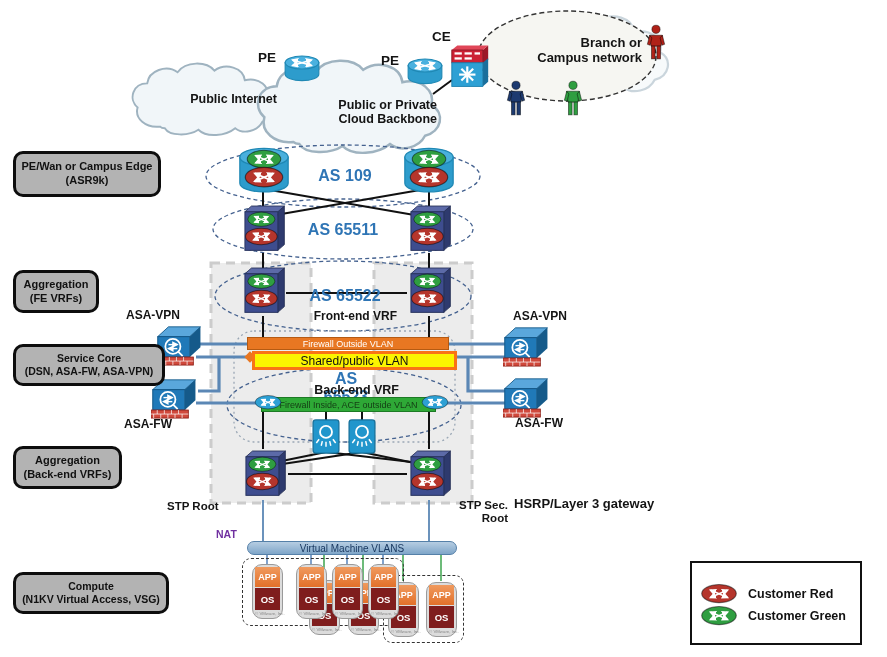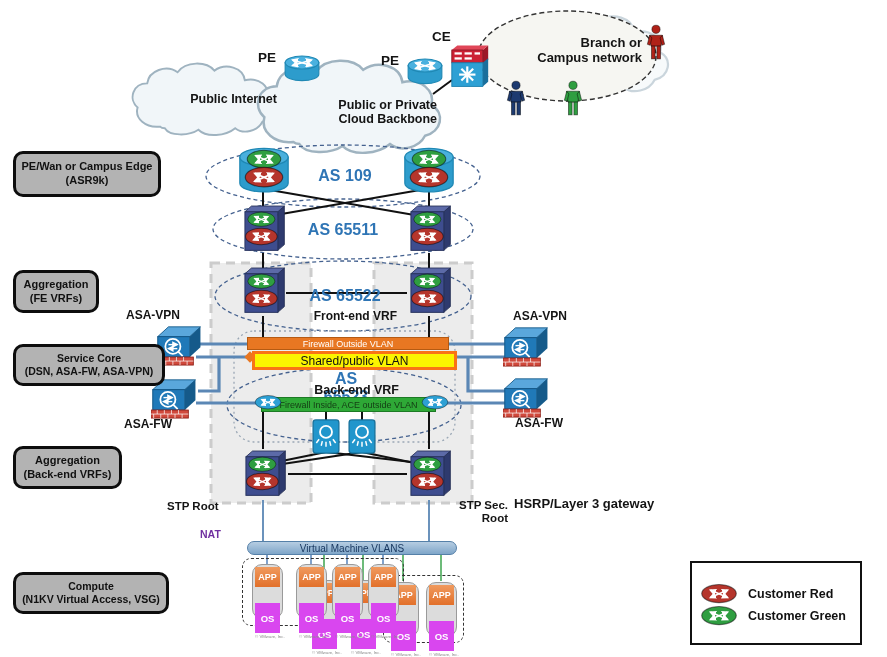--- a/index.html
+++ b/index.html
@@ -18,22 +18,22 @@
   .bar-orange{background:#e87722;border:1px solid #b55a12;color:#fff;font-size:9px;}
   .bar-yellow{background:#fbf400;border:3px solid #f97316;color:#111;font-size:12px;}
   .bar-green{background:#2ea836;border:1px solid #1c7a24;color:#143d14;font-size:9px;}
   .bar-vm{background:linear-gradient(#b6cde2,#7fa6c9);border:1.5px solid #5580a8;border-radius:7px;
           color:#17365e;font-size:10px;z-index:3;}
   .cap{position:absolute;width:8px;height:8px;background:#e87722;transform:rotate(45deg);z-index:3;}
   .vm{position:absolute;width:31px;height:55px;background:#dcdcdc;border:1px solid #9a9a9a;
       border-radius:10px;padding:2px 2px 0 2px;box-sizing:border-box;z-index:3;}
   .vm .app{height:20px;background:linear-gradient(#f09a5e,#e2702a);color:#fff;font-weight:bold;
            font-size:9px;display:flex;align-items:center;justify-content:center;}
-  .vm .os{height:30px;background:#d946ef;color:#fff;font-weight:bold;font-size:9.5px;
-          display:flex;align-items:center;justify-content:center;margin-top:16px;}
+  .vm .os{height:22px;background:#7f1d1d;color:#fff;font-weight:bold;font-size:9.5px;
+          display:flex;align-items:center;justify-content:center;margin-top:1px;}
   .vm .cap2{font-size:6px;color:#8a8a8a;transform:scale(.72);transform-origin:left top;
             white-space:nowrap;margin-top:1px;}
   .vmback{z-index:2;}
   .vmgroup{position:absolute;border:1.6px dashed #333;border-radius:9px;z-index:1;}
   .legend{position:absolute;left:690px;top:561px;width:172px;height:84px;background:#fff;
           border:2.5px solid #111;box-sizing:border-box;display:flex;flex-direction:column;
           justify-content:space-around;padding:20px 8px;z-index:5;}
   .legrow{display:flex;align-items:center;gap:10px;}
   .legrow .t{font-weight:bold;font-size:12.5px;color:#111;}
   .devsvg{position:absolute;z-index:5;}
@@ -265,21 +265,21 @@
 
   <div class="lbl" style="left:126px;top:309px;font-size:12px;">ASA-VPN</div>
   <div class="lbl" style="left:124px;top:418px;font-size:12px;">ASA-FW</div>
   <div class="lbl" style="left:513px;top:310px;font-size:12px;">ASA-VPN</div>
   <div class="lbl" style="left:515px;top:417px;font-size:12px;">ASA-FW</div>
 
   <div class="lbl" style="left:486px;top:497px;font-size:13px;margin-left:28px;">HSRP/Layer 3 gateway</div>
   <div class="lbl" style="left:167px;top:500px;font-size:11.5px;">STP Root</div>
   <div class="lbl ctr pre" style="left:436px;top:499px;width:72px;font-size:11.5px;">STP Sec.
 Root</div>
-  <div class="lbl" style="left:200px;top:528px;font-size:10.5px;color:#7030a0;">NAT</div>
+  <div class="lbl" style="left:216px;top:528px;font-size:10.5px;color:#7030a0;">NAT</div>
 
   <div class="bar bar-orange" style="left:247px;top:337px;width:200px;height:11px;">Firewall Outside VLAN</div>
   <div class="cap" style="left:246px;top:353px;"></div>
   <div class="cap" style="left:448px;top:353px;"></div>
   <div class="bar bar-yellow" style="left:252px;top:351px;width:199px;height:13px;">Shared/public VLAN</div>
   <div class="bar bar-green" style="left:261px;top:397px;width:173px;height:13px;">Firewall Inside, ACE outside VLAN</div>
   <div class="bar bar-vm" style="left:247px;top:541px;width:208px;height:12px;">Virtual Machine  VLANS</div>
 
   <svg class="devsvg" style="left:254px;top:394px;" width="28" height="17" viewBox="0 0 48 28">
     <use href="#sym-cust" style="color:#2da0d4"></use>

